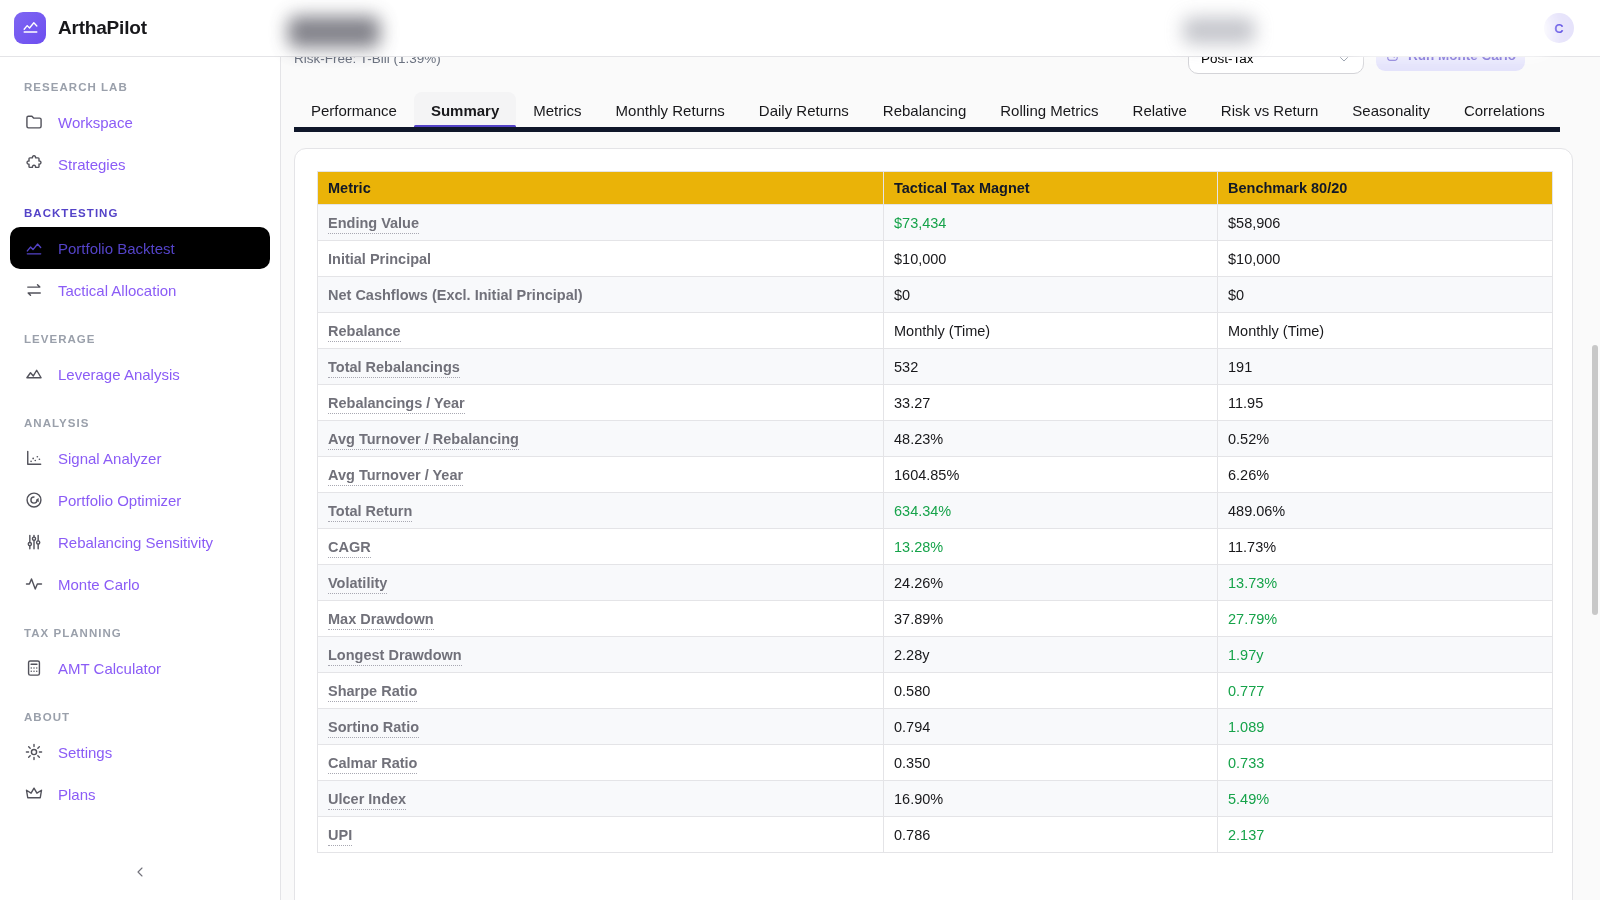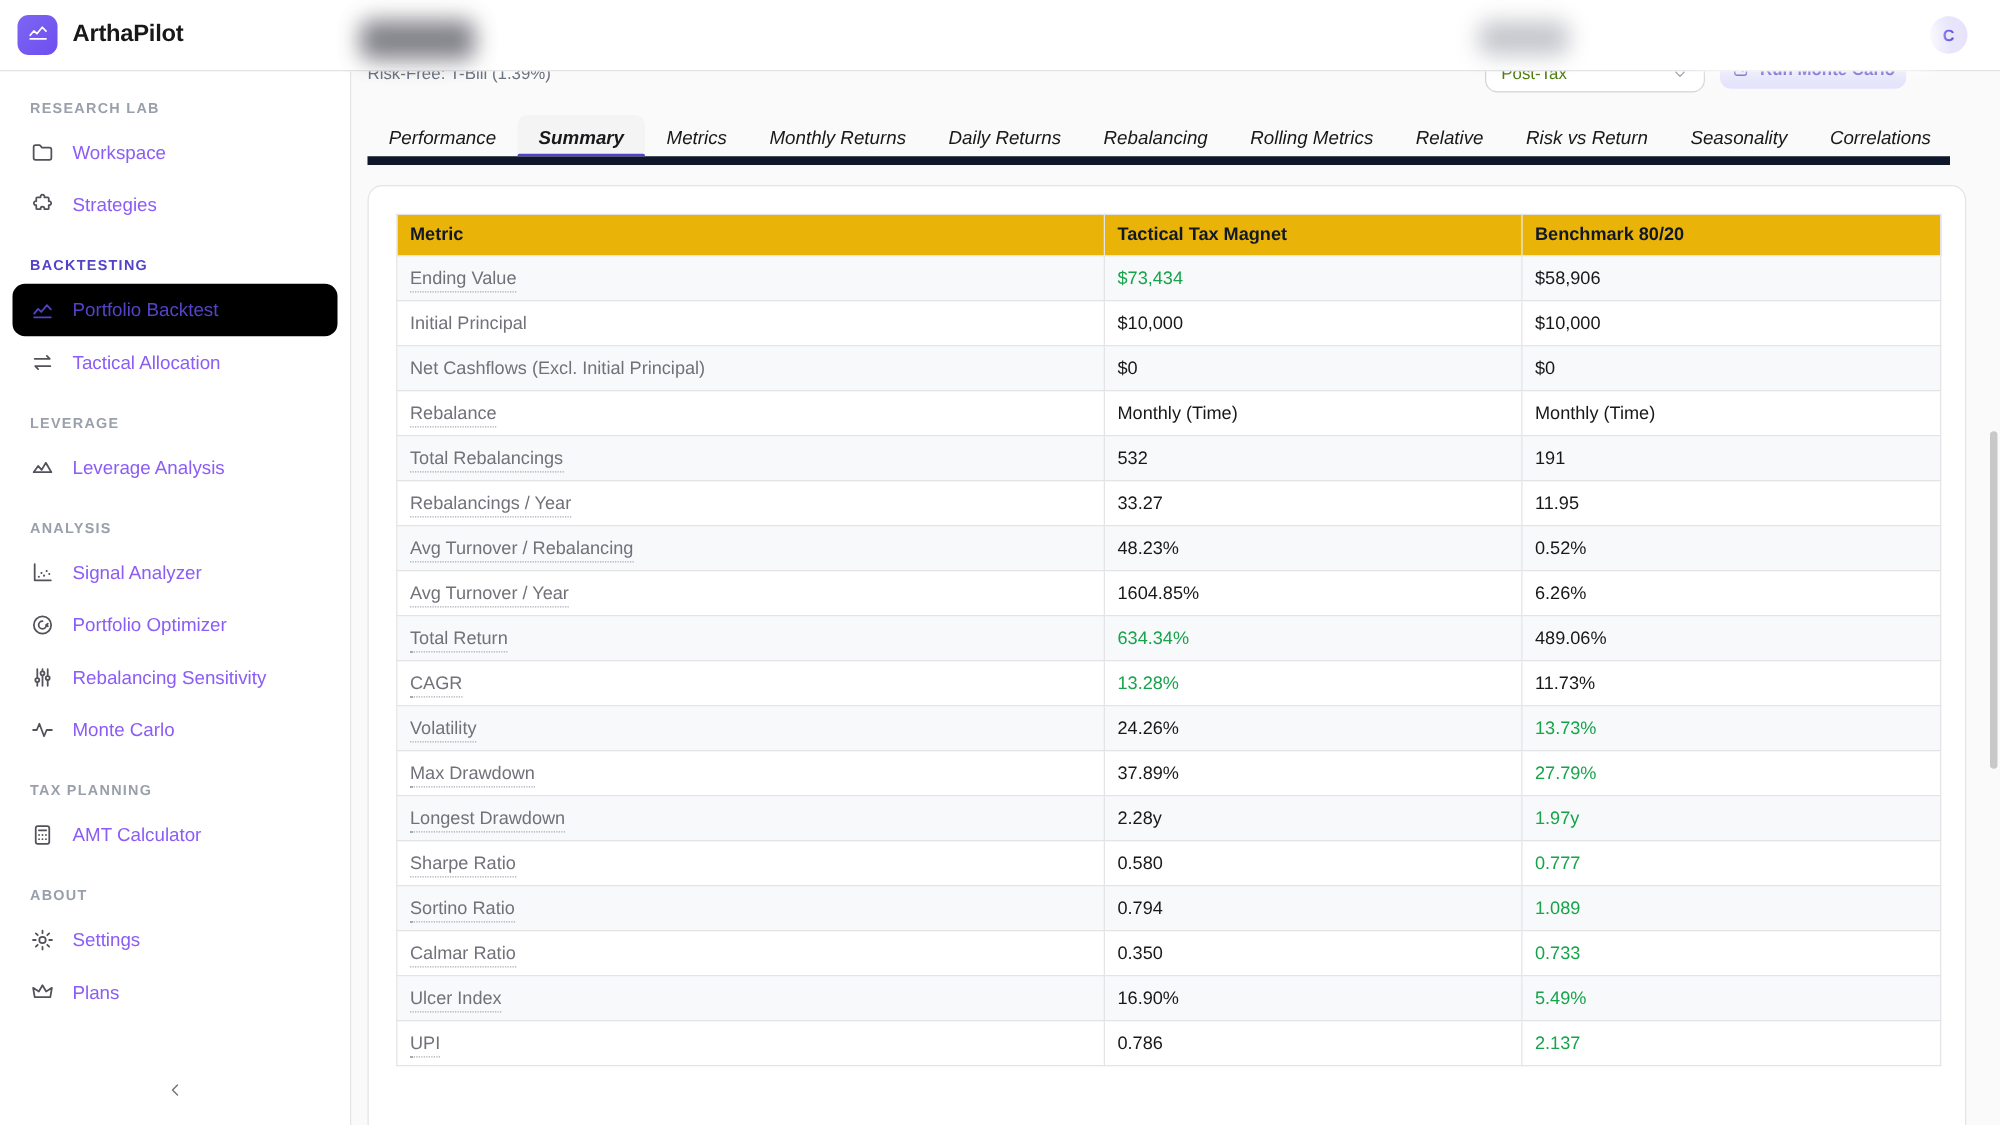--- a/index.html
+++ b/index.html
@@ -41,47 +41,47 @@
   .collapse-btn { position:absolute; bottom:12px; left:50%; transform:translateX(-50%);
     width:30px; height:30px; border:none; background:transparent; color:#71717a;
     cursor:pointer; display:flex; align-items:center; justify-content:center; }
   .collapse-btn svg { width:16px; height:16px; }
   
   .main { position:absolute; top:0; left:282px; right:0; bottom:0; z-index:1; }
   .risk-free { position:absolute; left:12px; top:51px; font-size:13.5px; color:#6b7280; z-index:5; }
   .tax-select { position:absolute; left:906px; top:43px; width:176px; height:31px;
     background:#fff; border:1px solid #d4d4d8; border-radius:10px; z-index:5;
     display:flex; align-items:center; justify-content:space-between;
-    padding:0 12px; font-size:13.5px; color:#4d7c0f; cursor:pointer; }
+    padding:0 12px; font-size:13.5px; color:#000000; cursor:pointer; }
   .tax-select .chev { width:14px; height:14px; color:#9ca3af; }
   .tax-select svg { width:14px; height:14px; display:block; }
   .run-btn { position:absolute; left:1094px; top:40px; width:149px; height:31px;
     background:#e3e2fb; color:var(--accent,#5443c8); border:none; border-radius:9px;
     font-size:13.5px; font-weight:600; display:flex; align-items:center; gap:8px;
     justify-content:center; cursor:pointer; z-index:5;
     font-family:"Liberation Sans","DejaVu Sans",sans-serif; }
   .run-btn svg { width:15px; height:15px; display:block; }
   
   .tabs { position:absolute; left:12px; top:92px; width:1266px; height:40px;
     display:flex; white-space:nowrap; overflow:hidden;
-    border-bottom:7px solid #0f172a; z-index:4;font-style:italic; }
+    border-bottom:5px solid #0f172a; z-index:4; }
   .tab { position:relative; padding:10px 17px 11px; font-size:15px; font-weight:500;
     color:#18181b; cursor:pointer; flex:0 0 auto; }
   .tab.active { background:#f4f4f5; border-radius:8px 8px 0 0; font-weight:600; }
   .tab.active::after { content:""; position:absolute; left:0; right:0; bottom:-1px;
     height:3px; background:var(--accent,#5443c8); border-radius:2px; }
   
   .card { position:absolute; left:12px; top:148px; width:1279px; height:860px;
     background:#fff; border:1px solid #e4e4e7; border-radius:12px; padding:22px; z-index:3; }
   table { width:100%; border-collapse:collapse; table-layout:fixed; }
   th, td { border:1px solid #e4e4e7; padding:7px 10px; font-size:14.5px;
     text-align:left; height:36px; }
   thead th { font-weight:700; color:#111827; background:#eab308; height:33px; }
   tbody tr:nth-child(odd) td { background:var(--zebra,#f8f9fb); }
-  td.metric { color:#71717a; }
+  td.metric { color:#71717a;font-weight:bold; }
   .metric-label { cursor:help; }
   .metric-label.u { border-bottom:1px dotted #a8a8b2; padding-bottom:2px; }
   td.val { color:#18181b; }
   td.val.green { color:var(--green,#16a34a); font-weight:500; }
   
   .scroll-thumb { position:absolute; right:2px; top:345px; width:6px; height:270px;
     background:#c8c8c8; border-radius:3px; z-index:40; cursor:pointer; }
   
   .blob { position:absolute; z-index:30; pointer-events:none; }
   .blob-title { left:288px; top:16px; width:92px; height:32px; background:#63636d;

